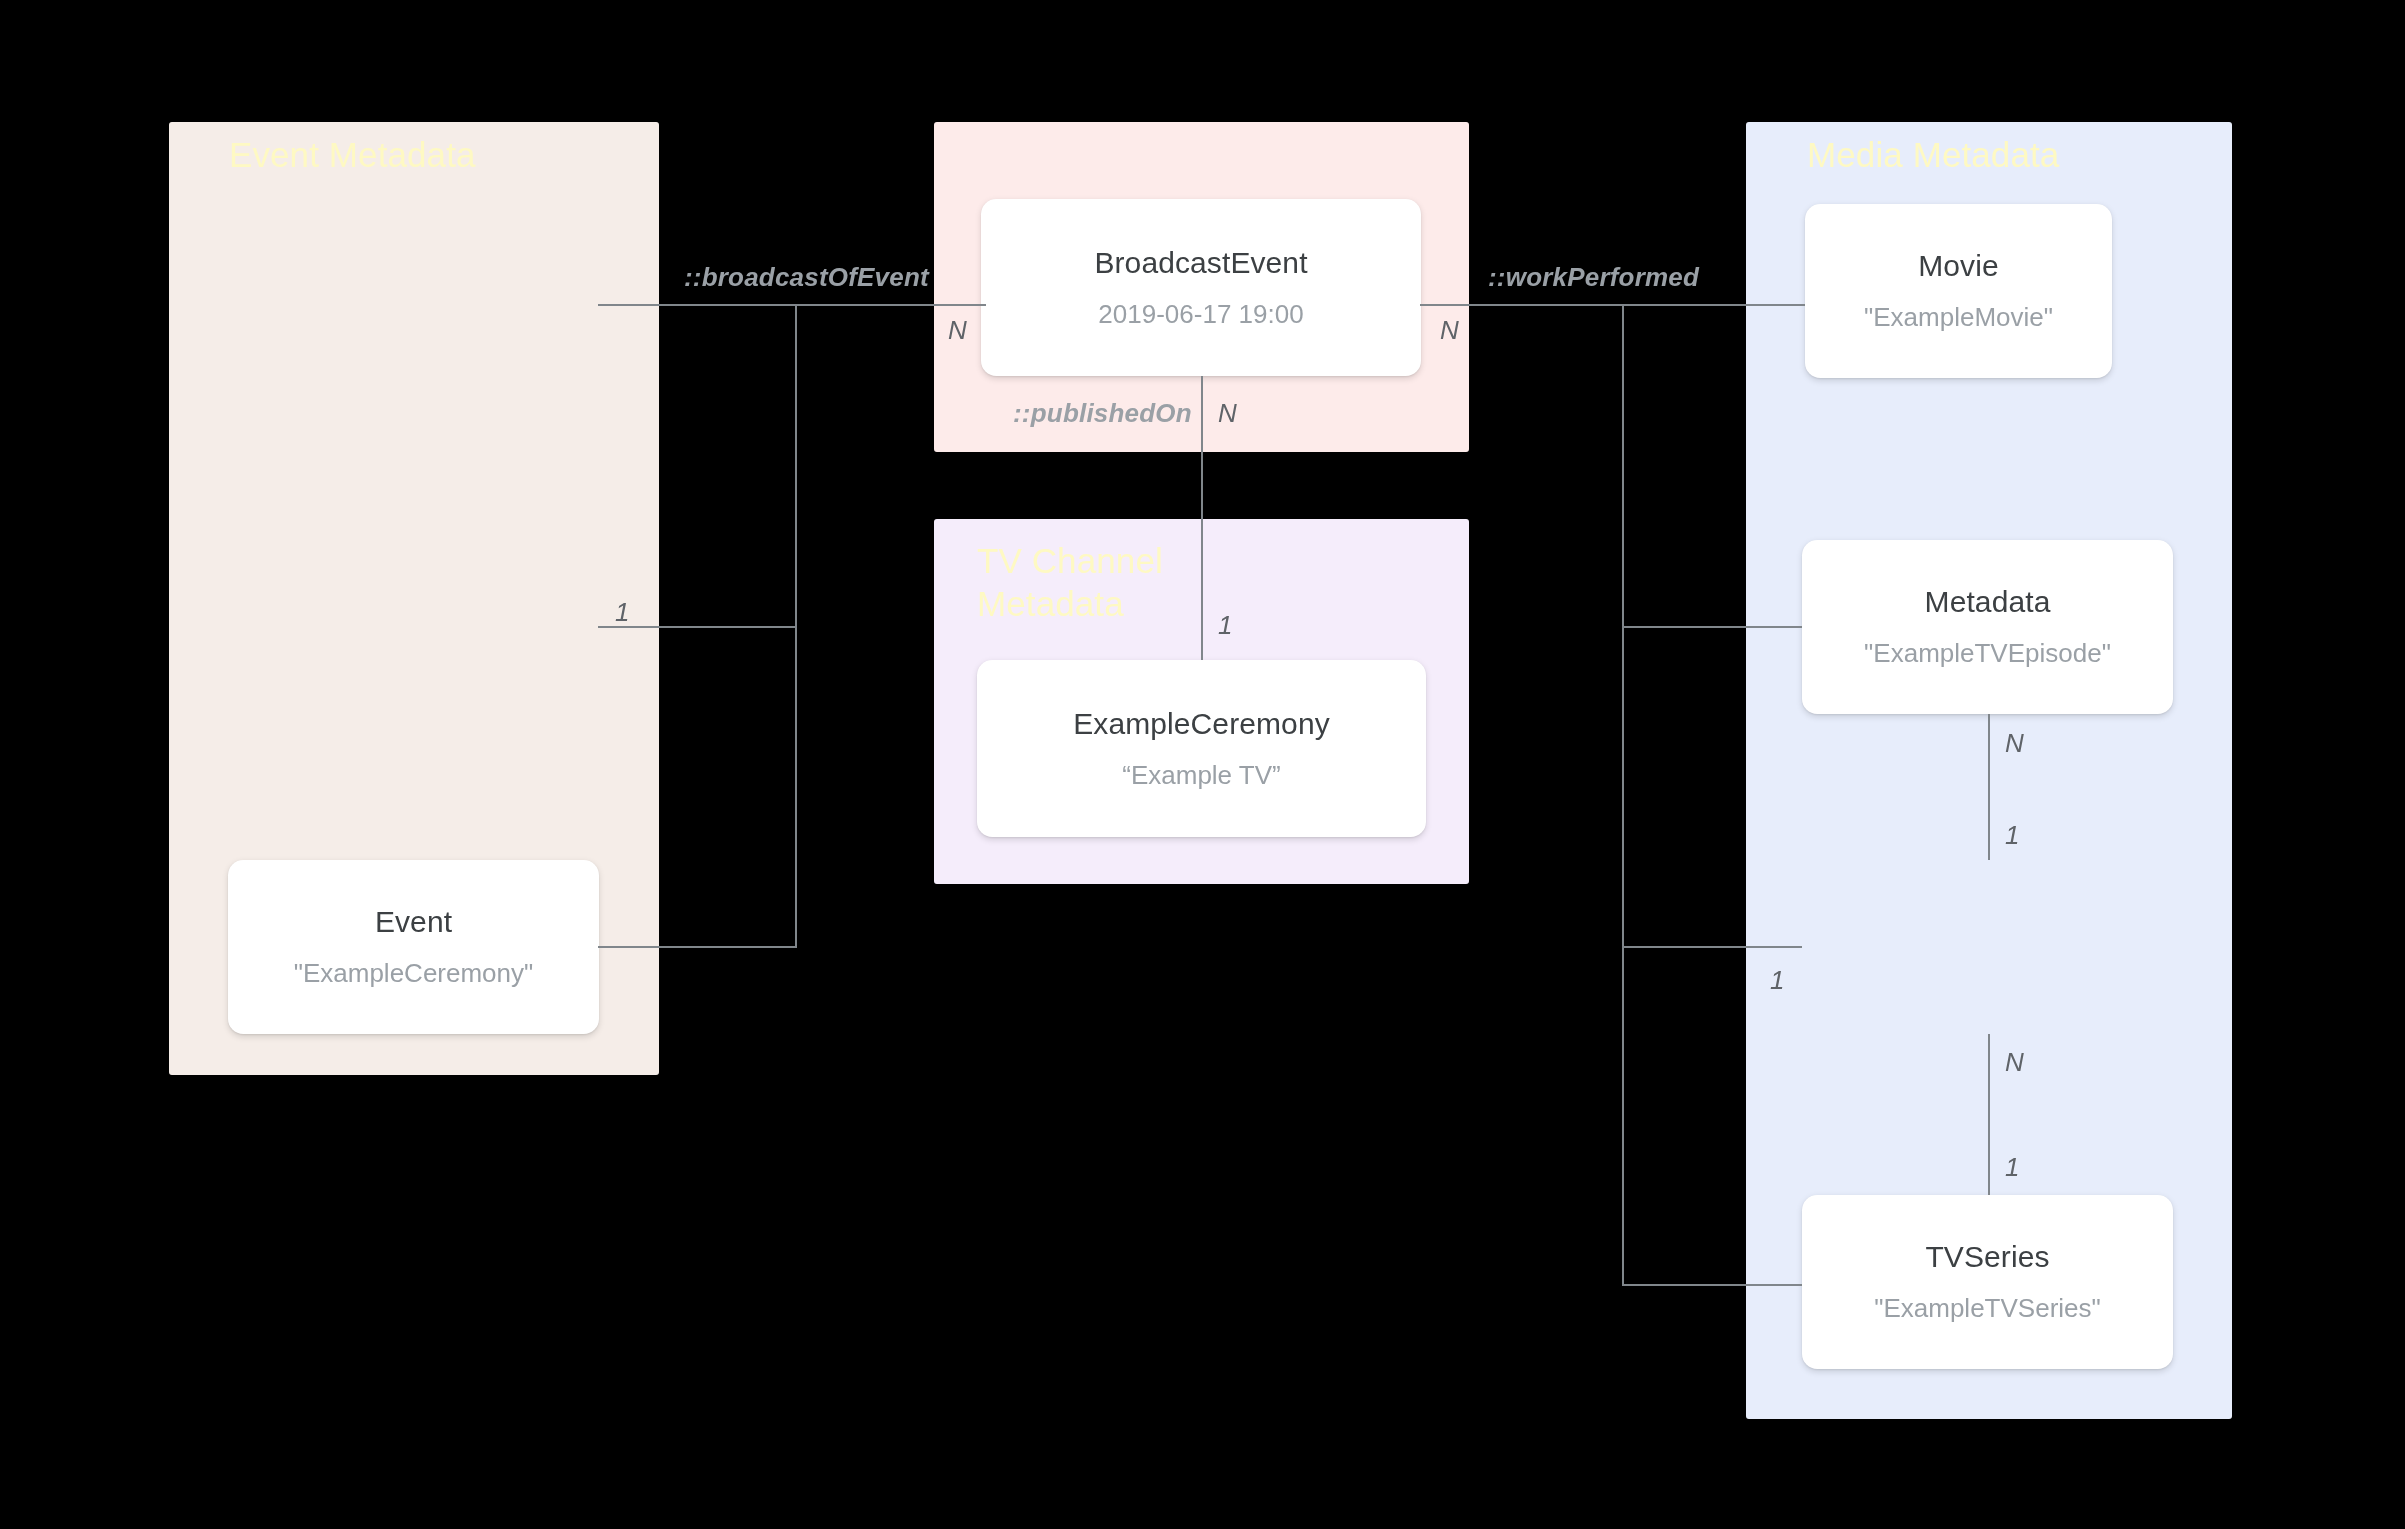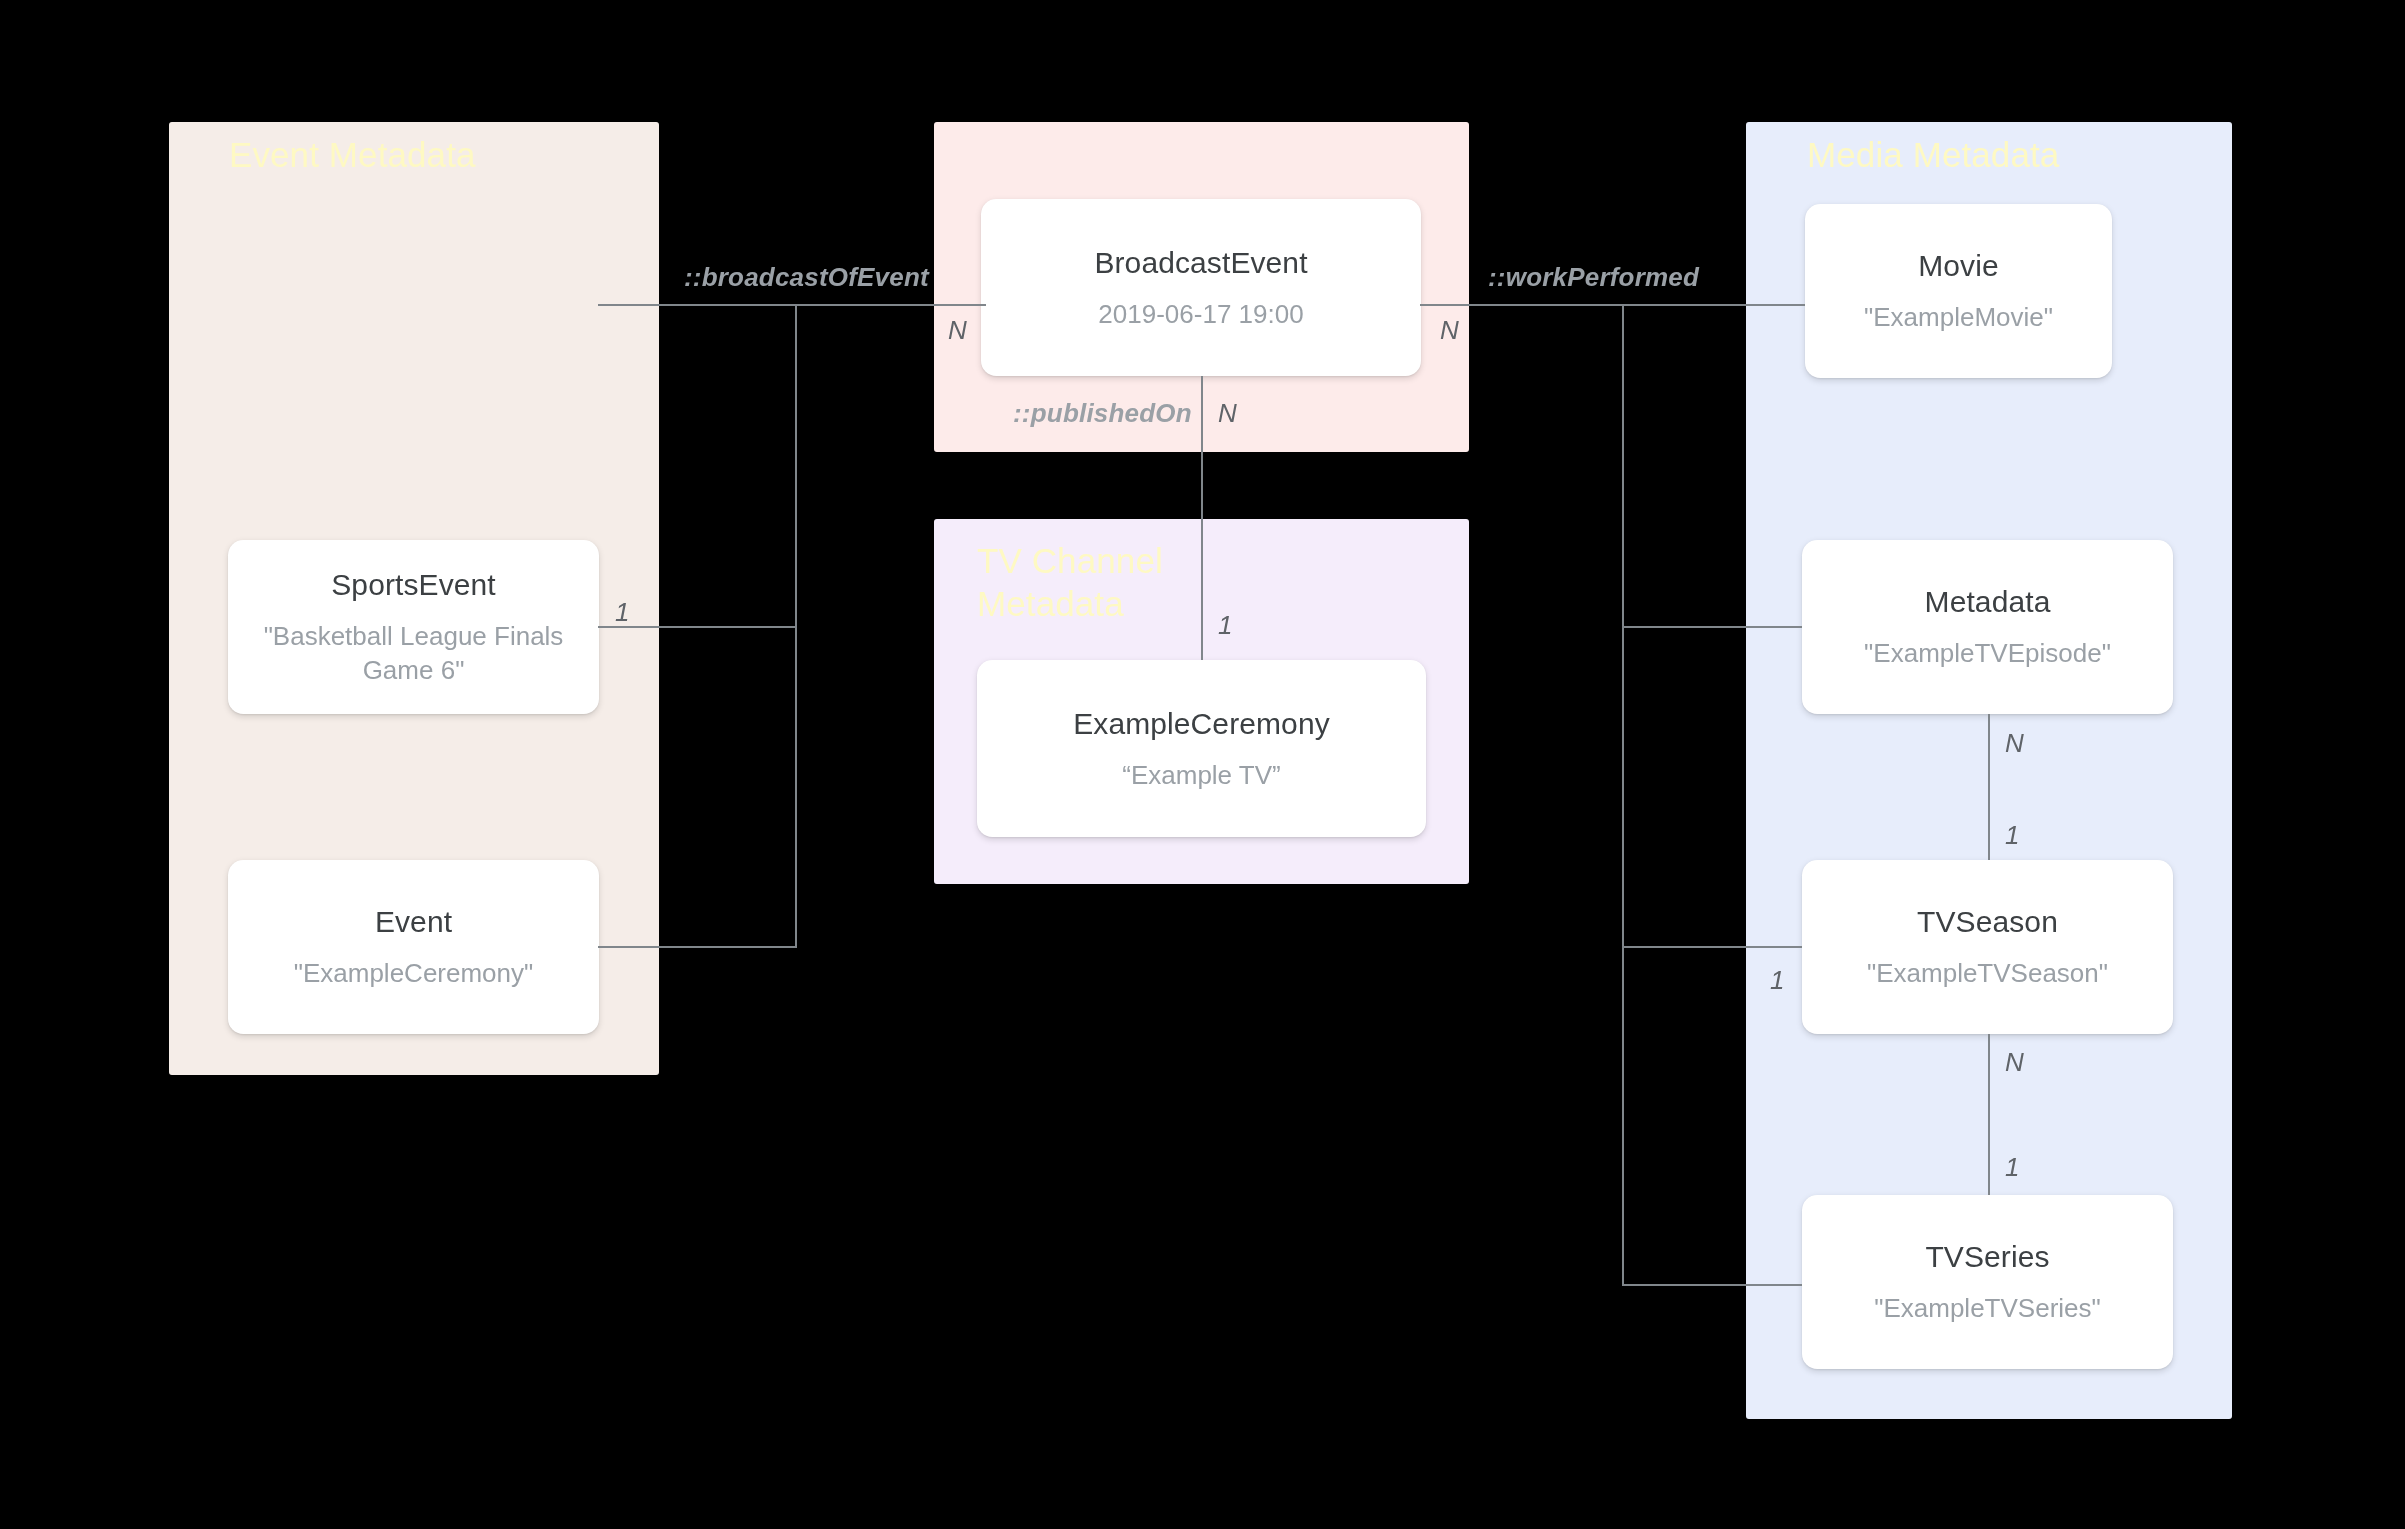--- a/index.html
+++ b/index.html
@@ -54,24 +54,20 @@
 </style>
 </head>
 <body>
 
 <div id="stage">
 
   <div class="panel" id="panel-event"></div>
   <div class="panel-title" style="left:229px;top:134px;">Event Metadata</div>
 
 
-  <div class="card" style="left:228px;top:540px;width:371px;height:174px;">
-    <div class="ctype">SportsEvent</div>
-    <div class="cval">"Basketball League Finals Game 6"</div>
-  </div>
 
   <div class="card" style="left:228px;top:860px;width:371px;height:174px;">
     <div class="ctype">Event</div>
     <div class="cval">"ExampleCeremony"</div>
   </div>
 
   <div class="panel" id="panel-bcast"></div>
 
   <div class="card" style="left:981px;top:199px;width:440px;height:177px;">
     <div class="ctype">BroadcastEvent</div>
@@ -93,24 +89,20 @@
   <div class="card" style="left:1805px;top:204px;width:307px;height:174px;">
     <div class="ctype">Movie</div>
     <div class="cval">"ExampleMovie"</div>
   </div>
 
   <div class="card" style="left:1802px;top:540px;width:371px;height:174px;">
     <div class="ctype">Metadata</div>
     <div class="cval">"ExampleTVEpisode"</div>
   </div>
 
-  <div class="card" style="left:1802px;top:860px;width:371px;height:174px;">
-    <div class="ctype">TVSeason</div>
-    <div class="cval">"ExampleTVSeason"</div>
-  </div>
 
   <div class="card" style="left:1802px;top:1195px;width:371px;height:174px;">
     <div class="ctype">TVSeries</div>
     <div class="cval">"ExampleTVSeries"</div>
   </div>
 
   <div class="ln lnh" style="left:598px;top:304px;width:199px;"></div>
 
   <div class="ln lnv" style="left:795px;top:304px;height:644px;"></div>
 

